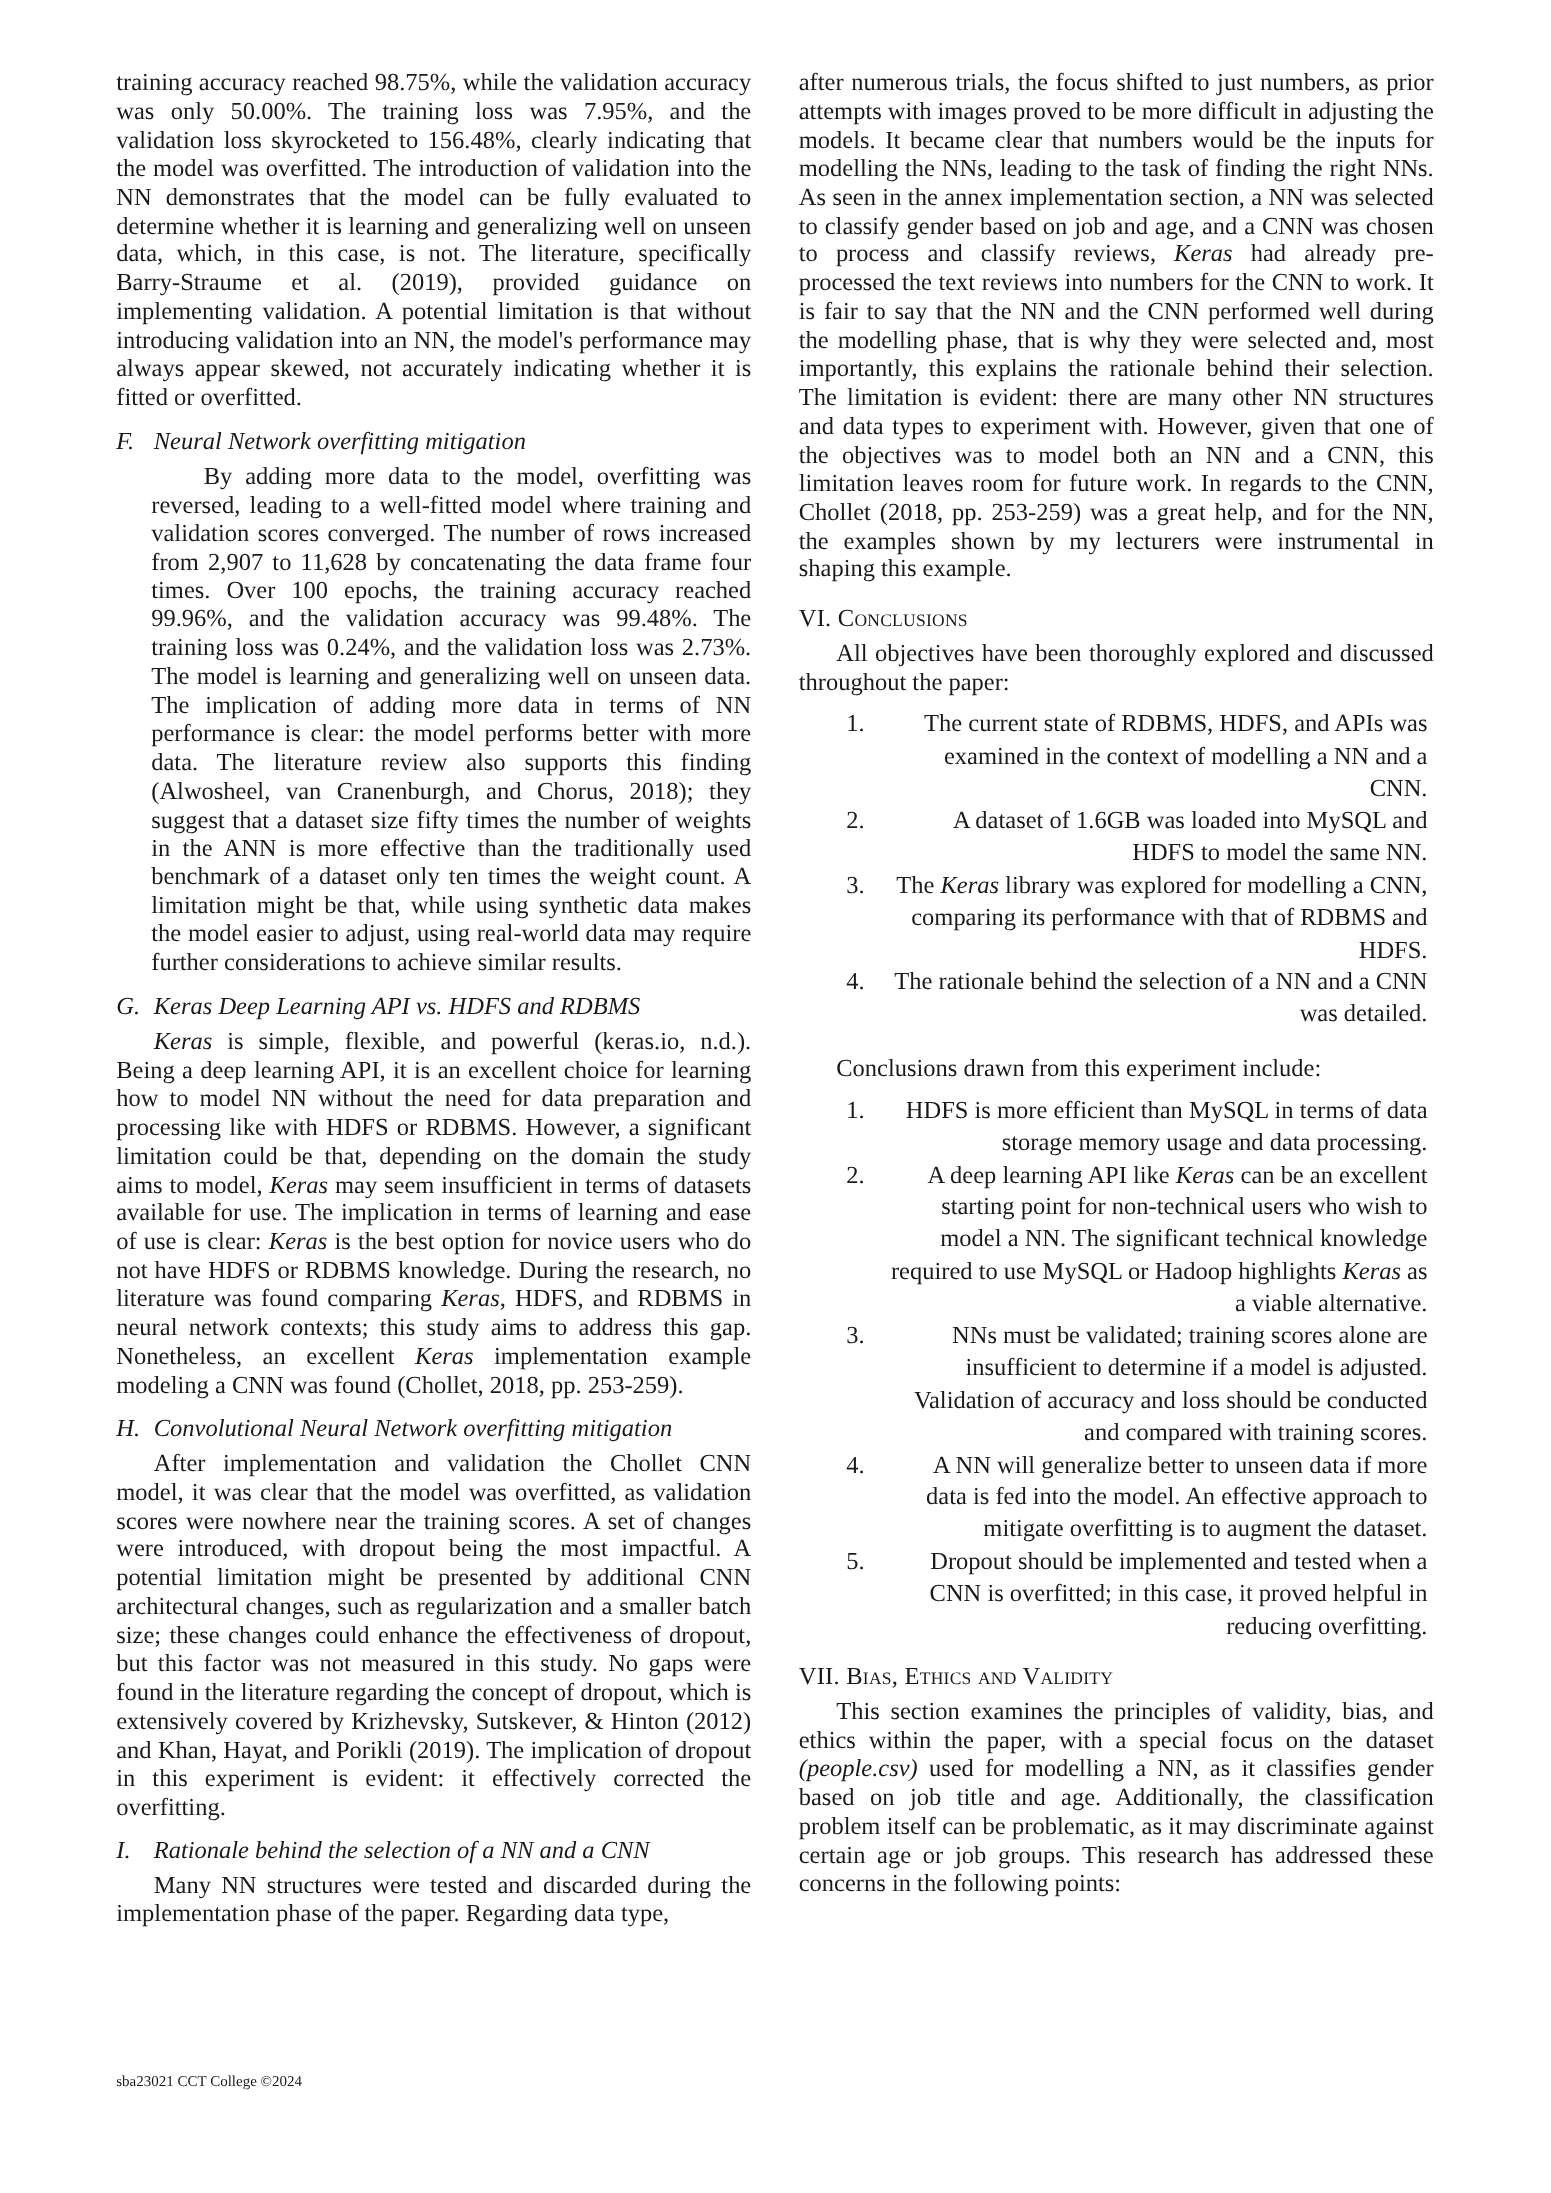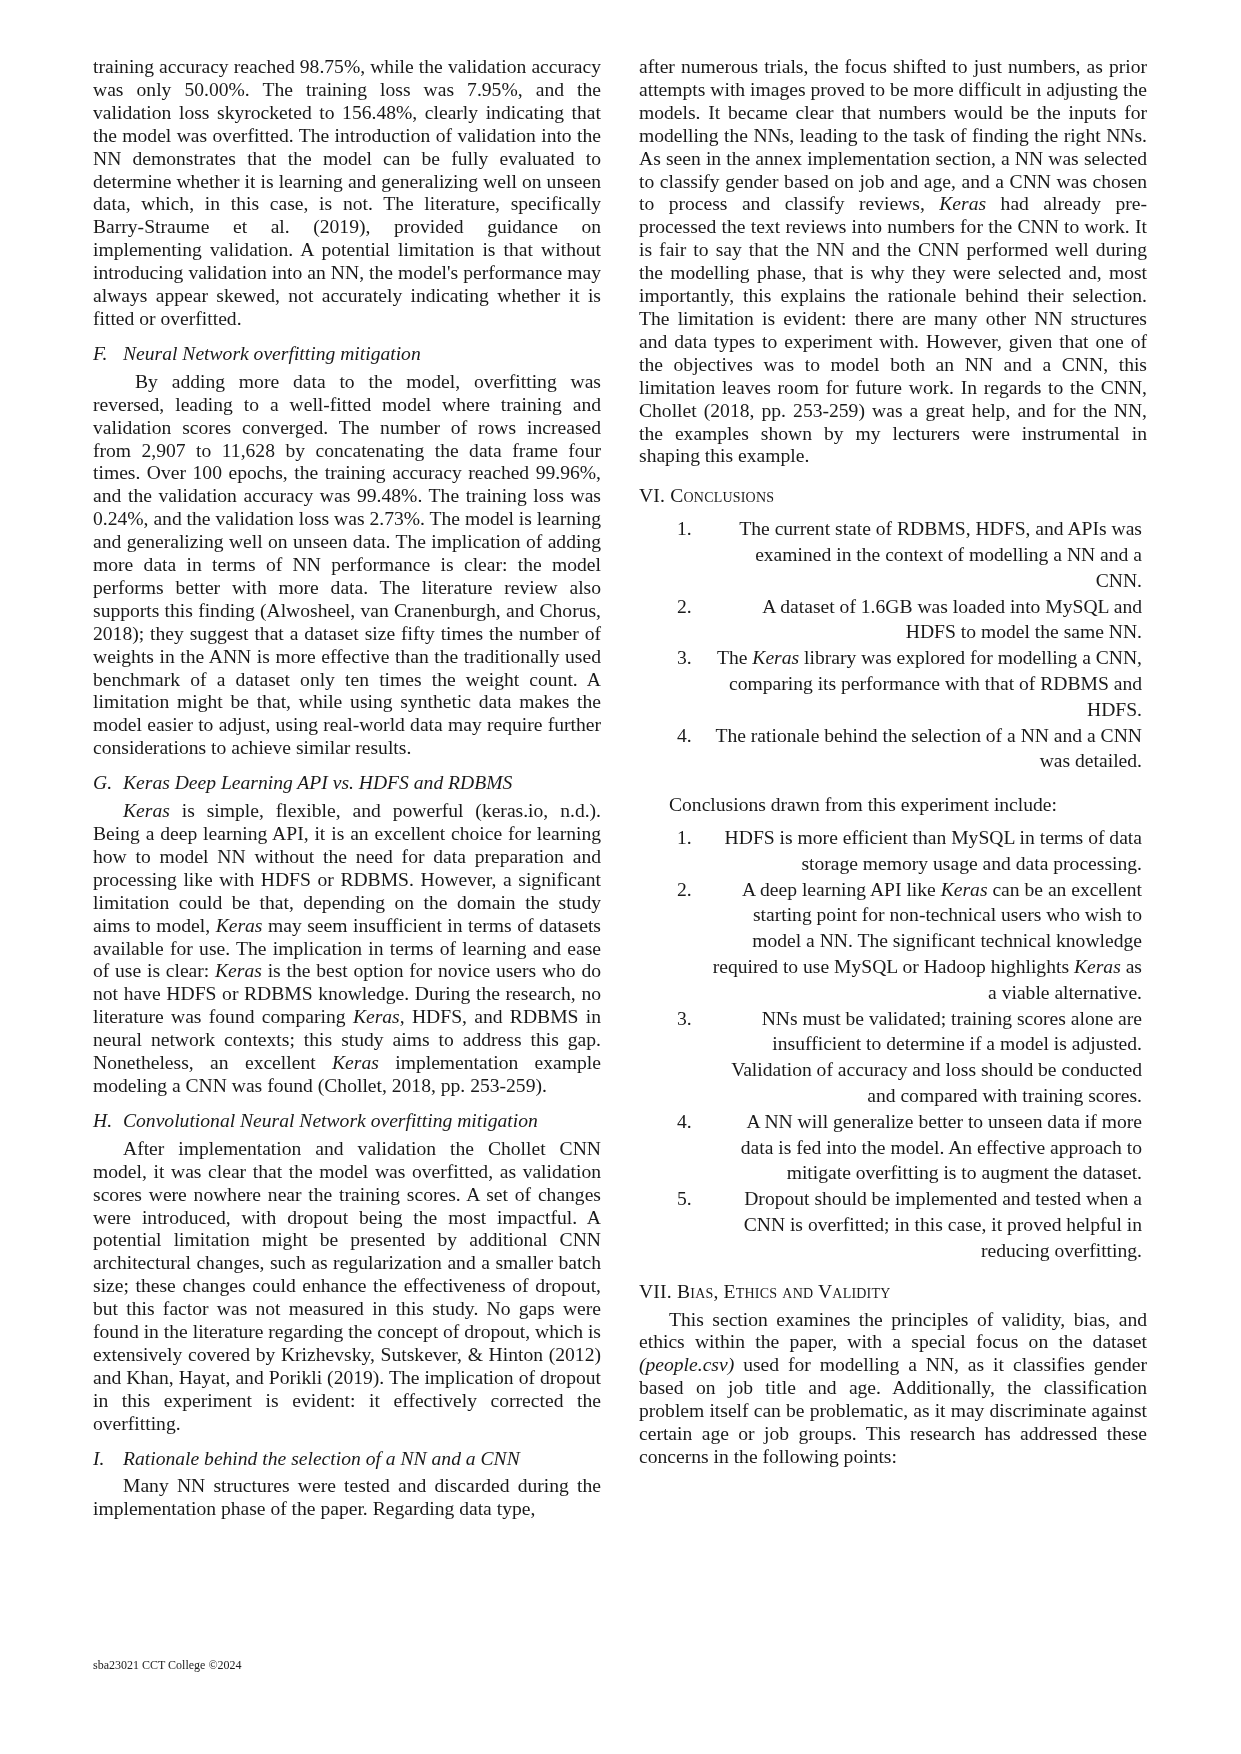--- a/index.html
+++ b/index.html
@@ -6,21 +6,21 @@
   body {
     width: 1241px; height: 1754px; position: relative; overflow: hidden;
     font-family: "Liberation Serif", "DejaVu Serif", serif;
     color: #1a1a1a; font-size: 19.6px; line-height: 22.9px;
   }
   .col { position: absolute; top: 56px; }
   .col-left { left: 93px; width: 508px; }
   .col-right { left: 639px; width: 508px; }
   p { margin: 0; text-align: justify; }
   .indent { text-indent: 30px; }
-  .indent-f { text-indent: 42px; }
+  .indent-f { text-indent: 42px; margin-left: 28px; }
   .subhead { font-style: italic; margin: 12px 0 5px 0; display: flex; }
   .subhead .letter { width: 30px; flex: none; }
   .section-head { text-align: left; margin: 17px 0 5px 0; font-variant: small-caps; letter-spacing: 0.2px; }
   ol.num { list-style: none; margin: 8px 0 8px 0; padding: 0; }
   ol.num li { display: flex; line-height: 25.8px; }
   ol.num li .n { width: 73px; flex: none; text-align: left; padding-left: 38px; box-sizing: border-box; }
   ol.num li .t { width: 430px; text-align: right; }
   .lead { margin-top: 20px; text-indent: 30px; }
   .footer { position: absolute; left: 93px; top: 1654px; font-size: 12px; }
   i { font-style: italic; }
@@ -53,20 +53,21 @@
     <span class="letter">I.</span>
     <span>Rationale behind the selection of a NN and a CNN</span>
   </div>
   <p class="indent"><span>Many NN structures were tested and discarded during the implementation phase of the paper. Regarding data type,</span></p>
 </div>
 
 <div class="col col-right">
   <p><span>after numerous trials, the focus shifted to just numbers, as prior attempts with images proved to be more difficult in adjusting the models. It became clear that numbers would be the inputs for modelling the NNs, leading to the task of finding the right NNs. As seen in the annex implementation section, a NN was selected to classify gender based on job and age, and a CNN was chosen to process and classify reviews, </span><i>Keras</i><span> had already pre-processed the text reviews into numbers for the CNN to work. It is fair to say that the NN and the CNN performed well during the modelling phase, that is why they were selected and, most importantly, this explains the rationale behind their selection. The limitation is evident: there are many other NN structures and data types to experiment with. However, given that one of the objectives was to model both an NN and a CNN, this limitation leaves room for future work. In regards to the CNN, Chollet (2018, pp. 253-259) was a great help, and for the NN, the examples shown by my lecturers were instrumental in shaping this example.</span></p>
 
   <div class="section-head">VI. Conclusions</div>
+  <p class="indent"><span>All objectives have been thoroughly explored and discussed throughout the paper:</span></p>
   <ol class="num">
       <li>
         <span class="n">1.</span>
         <span class="t"><span>The current state of RDBMS, HDFS, and APIs was examined in the context of modelling a NN and a CNN.</span></span>
       </li>
       <li>
         <span class="n">2.</span>
         <span class="t"><span>A dataset of 1.6GB was loaded into MySQL and HDFS to model the same NN.</span></span>
       </li>
       <li>

